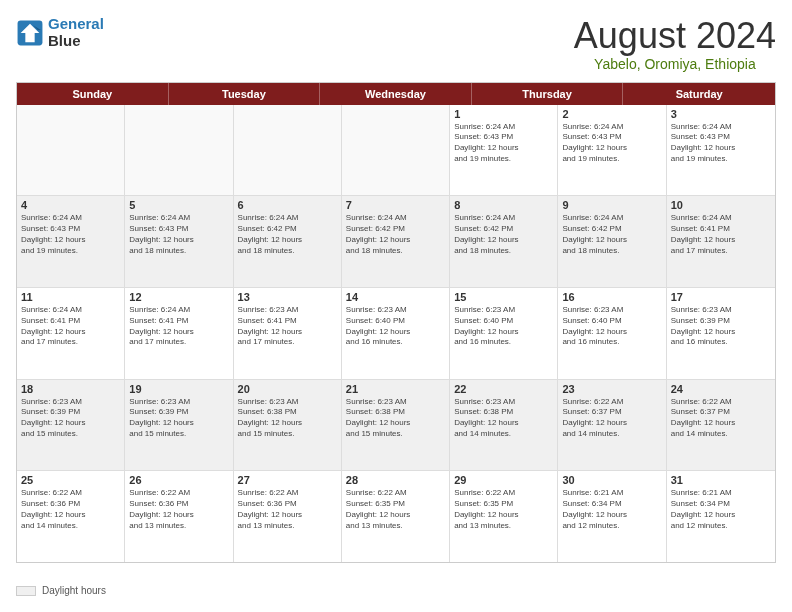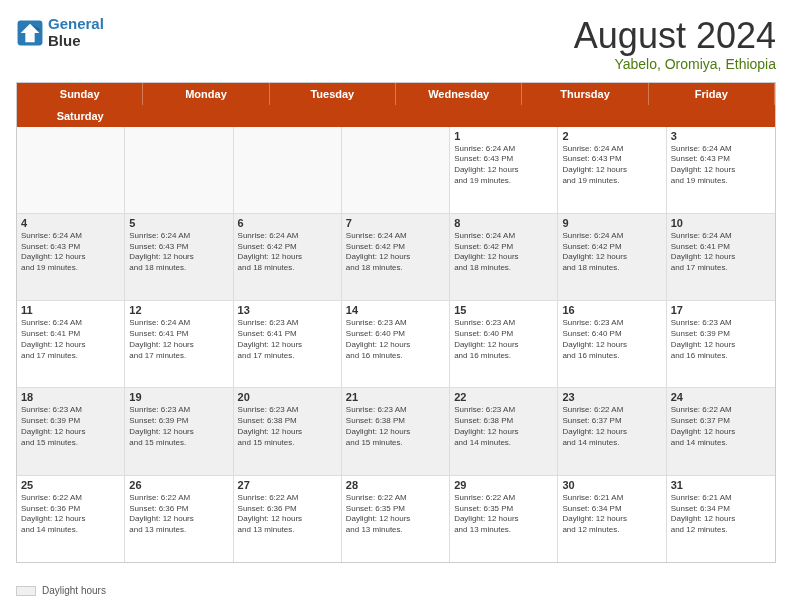--- a/index.html
+++ b/index.html
@@ -35,42 +35,42 @@
       line-height: 1.1;
     }
     .logo-text span {
       color: #2a7ab5;
     }
     .logo-icon {
       width: 28px;
       height: 28px;
     }
     .title-block {
-      text-align: right;
+      text-align: center;
     }
     .main-title {
       font-size: 36px;
       font-weight: 300;
       color: #333;
       line-height: 1.1;
     }
     .subtitle {
       font-size: 14px;
       color: #4d7c0f;
     }
     .calendar {
       flex: 1;
       display: flex;
       flex-direction: column;
       border: 1px solid #ccc;
     }
     .cal-header-row {
       display: grid;
-      grid-template-columns: repeat(6, 1fr);
-      background: #c2410c;
+      grid-template-columns: repeat(5, 1fr);
+      background: #7f1d1d;
     }
     .cal-header-cell {
       color: #fff;
       font-size: 11px;
       font-weight: bold;
       text-align: center;
       padding: 5px 2px;
       border-right: 1px solid rgba(255,255,255,0.3);
     }
     .cal-header-cell:last-child { border-right: none; }
@@ -144,25 +144,23 @@
     </div>
     <div class="title-block">
       <div class="main-title">August 2024</div>
       <div class="subtitle">Yabelo, Oromiya, Ethiopia</div>
     </div>
   </div>
 
   <div class="calendar">
     <div class="cal-header-row" id="cal-header">
         <div class="cal-header-cell">Sunday</div>
-        <div class="cal-header-cell">Monday</div>
         <div class="cal-header-cell">Tuesday</div>
         <div class="cal-header-cell">Wednesday</div>
         <div class="cal-header-cell">Thursday</div>
-        <div class="cal-header-cell">Friday</div>
         <div class="cal-header-cell">Saturday</div>
       </div>
     <div class="cal-body" id="cal-body">
         <div class="cal-week">
           <div class="cal-cell empty"></div>
           <div class="cal-cell empty"></div>
           <div class="cal-cell empty"></div>
           <div class="cal-cell empty"></div>
           <div class="cal-cell">
             <div class="day-num">1</div>

